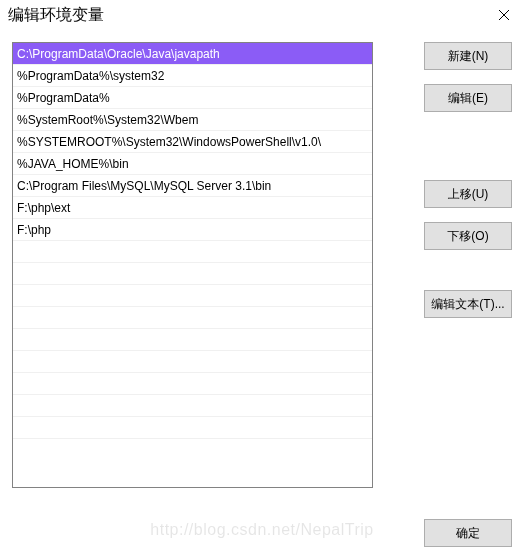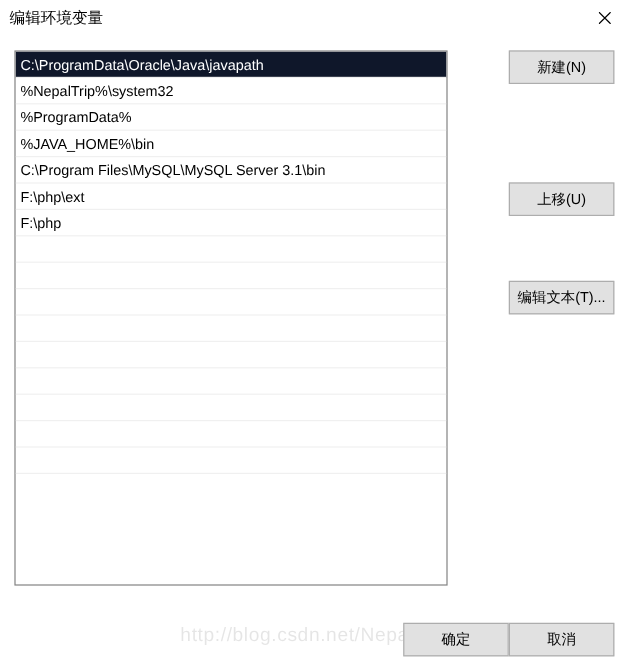--- a/index.html
+++ b/index.html
@@ -12,21 +12,21 @@
       overflow: hidden;
       position: relative;
     }
     .titlebar {
       height: 30px;
       display: flex;
       align-items: center;
       justify-content: space-between;
       padding: 0 0 0 8px;
     }
-    .titlebar .title { font-size: 13px; color: #000; }
+    .titlebar .title { font-size: 16px; color: #000; }
     .close-btn {
       width: 40px; height: 30px;
       display: flex; align-items: center; justify-content: center;
       font-size: 14px; font-family: Arial, sans-serif;
       cursor: default;
     }
     .content {
       padding: 12px 12px 0 12px;
       display: flex;
       gap: 12px;
@@ -47,21 +47,21 @@
       padding-left: 4px;
       font-size: 12px;
       color: #000;
       border-bottom: 1px solid #f0f0f0;
       white-space: nowrap;
       overflow: hidden;
       text-overflow: ellipsis;
     }
     .row.empty { color: transparent; }
     .row.selected {
-      background: #0f172a;
+      background: #8b5cf6;
       color: #fff;
     }
     .sidebar {
       width: 88px;
       display: flex;
       flex-direction: column;
       margin-left: 39px;
     }
     .btn {
       width: 88px;
@@ -103,48 +103,51 @@
     <svg width="10" height="10" viewBox="0 0 10 10">
         <path d="M0 0 L10 10 M10 0 L0 10" stroke="currentColor" stroke-width="1" fill="none"></path>
       </svg>
   </div>
 </div>
 
 <div class="content">
   <div class="listwrap">
     <div class="list" id="path-list">
         <div class="row selected">C:\ProgramData\Oracle\Java\javapath</div>
-        <div class="row">%NepalTrip%\system32</div>
+        <div class="row">%ProgramData%\system32</div>
         <div class="row">%ProgramData%</div>
+        <div class="row">%SystemRoot%\System32\Wbem</div>
+        <div class="row">%SYSTEMROOT%\System32\WindowsPowerShell\v1.0\</div>
         <div class="row">%JAVA_HOME%\bin</div>
         <div class="row">C:\Program Files\MySQL\MySQL Server 3.1\bin</div>
         <div class="row">F:\php\ext</div>
         <div class="row">F:\php</div>
         <div class="row empty"></div>
         <div class="row empty"></div>
         <div class="row empty"></div>
         <div class="row empty"></div>
         <div class="row empty"></div>
         <div class="row empty"></div>
         <div class="row empty"></div>
         <div class="row empty"></div>
         <div class="row empty"></div>
       </div>
   </div>
   <div class="sidebar">
     <button class="btn">新建(N)</button>
     <div style="height:14px"></div>
+    <button class="btn">编辑(E)</button>
     <div style="height:14px"></div>
     <div style="height:14px"></div>
     <div style="height:40px"></div>
     <button class="btn">上移(U)</button>
     <div style="height:14px"></div>
+    <button class="btn">下移(O)</button>
     <div style="height:40px"></div>
     <button class="btn">编辑文本(T)...</button>
   </div>
 </div>
 
 <div class="watermark">http://blog.csdn.net/NepalTrip</div>
 
 <div class="footer">
   <button class="btn">确定</button>
-  <button class="btn">取消</button>
 </div>
 
 </body></html>

